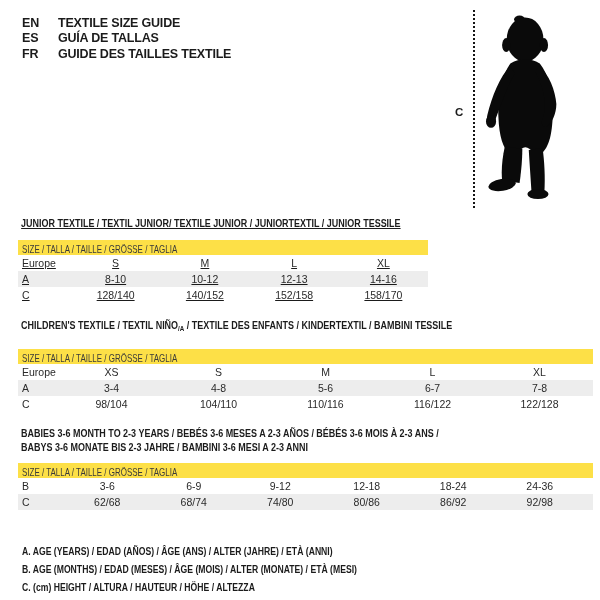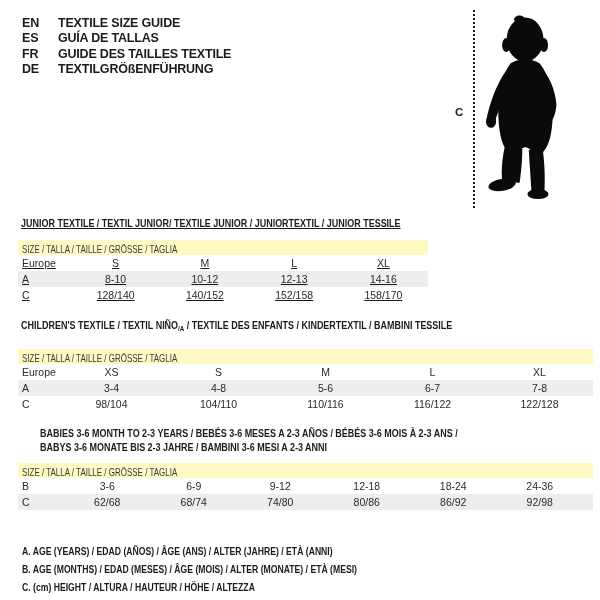--- a/index.html
+++ b/index.html
@@ -17,30 +17,30 @@
   .baby-svg{position:absolute;left:480px;top:9px;width:92px;height:199px;}
 
   
   .size-section{position:absolute;left:18px;}
   .sec1{top:217px;text-decoration:underline;}
   .sec2{top:319px;}
   .sec3{top:426px;}
   .sec-title{font-size:11.5px;font-weight:700;line-height:12px;white-space:nowrap;padding-left:4px;
              transform:scaleX(0.78);transform-origin:0 50%;}
   .sec-title .subscript{font-size:8px;vertical-align:-2px;}
-  .sec3 .sec-title{line-height:14px;transform:none;padding-left:0;margin-left:19px;}
+  .sec3 .sec-title{line-height:14px;transform:none;padding-left:0;}
   .sec3 .title-line{transform:scaleX(0.78);transform-origin:0 50%;padding-left:4px;white-space:nowrap;}
   .sec1 .sec-title{margin-bottom:11px;}
   .sec2 .sec-title{margin-bottom:14px;}
   .sec3 .sec-title{margin-bottom:9px;}
 
   .size-table{}
   .w-junior{width:410px;}
   .w-wide{width:575px;}
-  .size-bar{height:15px;line-height:15px;background:#fef9c3;padding-left:4px;white-space:nowrap;}
+  .size-bar{height:15px;line-height:15px;background:#fde047;padding-left:4px;white-space:nowrap;}
   .bar-text{display:inline-block;font-size:10.5px;color:#3a3a3a;transform:scaleX(0.76);transform-origin:0 50%;white-space:nowrap;}
   .t-row{display:flex;height:16px;line-height:16px;font-size:10.5px;color:#2a2a2a;}
   .t-row.shaded{background:#ededed;}
   .t-label{padding-left:4px;box-sizing:border-box;}
   .sec1 .t-label{width:53px;}
   .sec2 .t-label{width:40px;}
   .sec3 .t-label{width:46px;}
   .sec3 .t-row{padding-right:10px;}
   .t-cell{flex:1;text-align:center;}
 
@@ -59,24 +59,20 @@
         <span class="lang-code">EN</span>
         <span>TEXTILE SIZE GUIDE</span>
       </div>
       <div class="lang-row">
         <span class="lang-code">ES</span>
         <span>GUÍA DE TALLAS</span>
       </div>
       <div class="lang-row">
         <span class="lang-code">FR</span>
         <span>GUIDE DES TAILLES TEXTILE</span>
-      </div>
-      <div class="lang-row">
-        <span class="lang-code">DE</span>
-        <span>TEXTILGRÖßENFÜHRUNG</span>
       </div>
     </div>
 
   <div class="measure-line"></div>
   <div class="measure-label">C</div>
 
   <svg class="baby-svg" viewBox="0 0 100 210" aria-hidden="true">
     <g fill="#0a0a0a">
       <ellipse cx="43" cy="8" rx="6" ry="4"></ellipse>
       <ellipse cx="49" cy="30" rx="20" ry="24"></ellipse>

